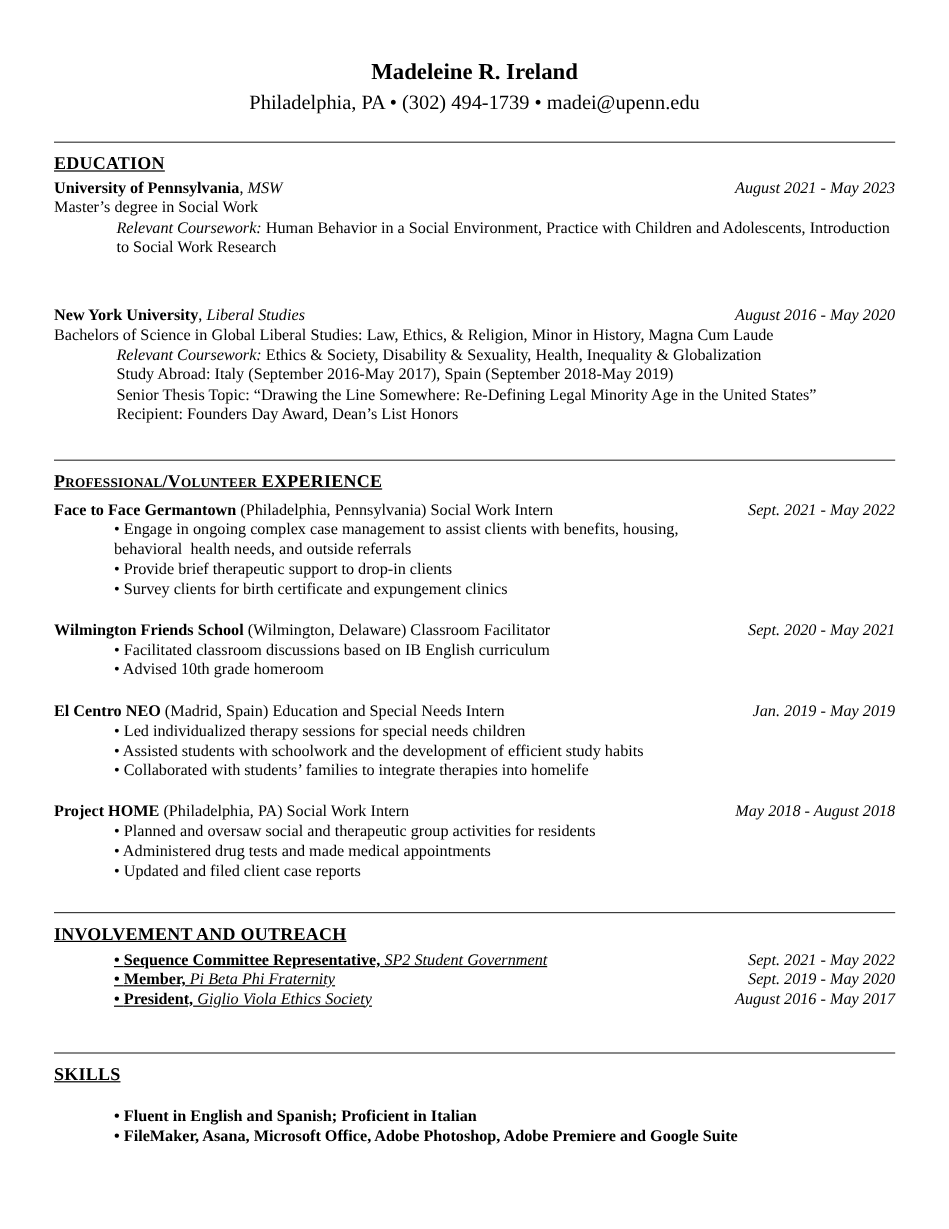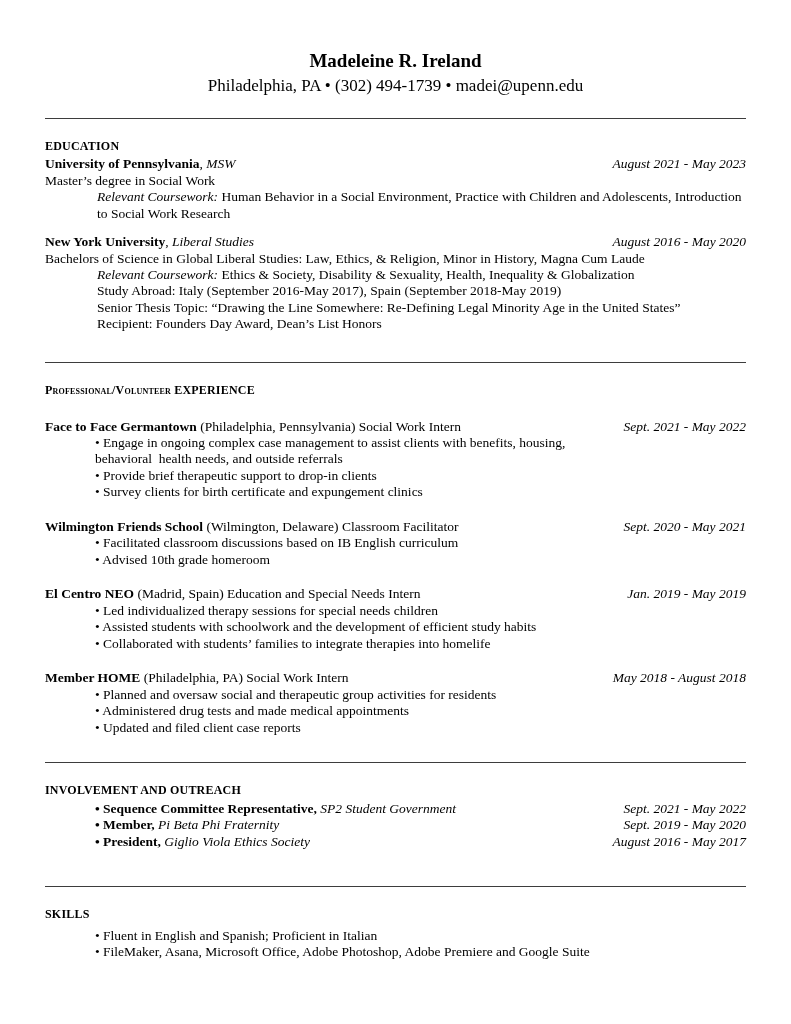--- a/index.html
+++ b/index.html
@@ -23,39 +23,40 @@
     border: none;
     border-top: 1.4px solid #3d3d3d;
     margin: 0;
   }
   .rule-1 { margin-top: 21px; }
   .rule-2 { margin-top: 29px; }
   .rule-3 { margin-top: 26px; }
   .rule-4 { margin-top: 36px; }
   .sec-heading {
     font-weight: bold;
-    font-size: 12px;
-    margin-top: 20px;
+    font-size: 15px;
+    margin-top: 9px;
     letter-spacing: 0.2px;
+    text-decoration: underline;
   }
   .sc { font-variant: small-caps; }
   .row { display: flex; justify-content: space-between; align-items: baseline; gap: 32px; }
   .dates { white-space: nowrap; padding-left: 12px; font-style: italic; }
   .entry-title { margin-top: 3px; }
-  .entry-gap { margin-top: 12px; }
-  .job { margin-top: 21px; }
+  .entry-gap { margin-top: 40px; }
+  .job { margin-top: 6px; }
   .job + .job { margin-top: 18px; }
   .detail { padding-left: 52px; white-space: pre-wrap; }
   .bullet { padding-left: 50px; white-space: pre-wrap; }
   .bullet::before { content: "• "; }
   .iv-item { margin-top: 0; }
-  .iv-left { padding-left: 50px; }
+  .iv-left { padding-left: 50px; text-decoration: underline; }
   .iv-left::before { content: "• "; font-weight: bold; }
   .iv-list { margin-top: 3px; }
-  .skills-list { margin-top: 6px; }
+  .skills-list { margin-top: 17px; font-weight: bold; }
   b { font-weight: bold; }
   i { font-style: italic; }
 </style>
 </head>
 <body>
 
 <div class="page">
 
   <div class="center">
     <div class="name">Madeleine R. Ireland</div>
@@ -120,21 +121,21 @@
         <div><b>El Centro NEO</b><span> (Madrid, Spain) Education and Special Needs Intern</span></div>
         <div class="dates">Jan. 2019 - May 2019</div>
       </div>
       <div class="bullet">Led individualized therapy sessions for special needs children</div>
       <div class="bullet">Assisted students with schoolwork and the development of efficient study habits</div>
       <div class="bullet">Collaborated with students’ families to integrate therapies into homelife</div>
     </div>
 
     <div class="job">
       <div class="row">
-        <div><b>Member HOME</b><span> (Philadelphia, PA) Social Work Intern</span></div>
+        <div><b>Project HOME</b><span> (Philadelphia, PA) Social Work Intern</span></div>
         <div class="dates">May 2018 - August 2018</div>
       </div>
       <div class="bullet">Planned and oversaw social and therapeutic group activities for residents</div>
       <div class="bullet">Administered drug tests and made medical appointments</div>
       <div class="bullet">Updated and filed client case reports</div>
     </div>
   </div>
 
   <hr class="rule rule-3">
 

